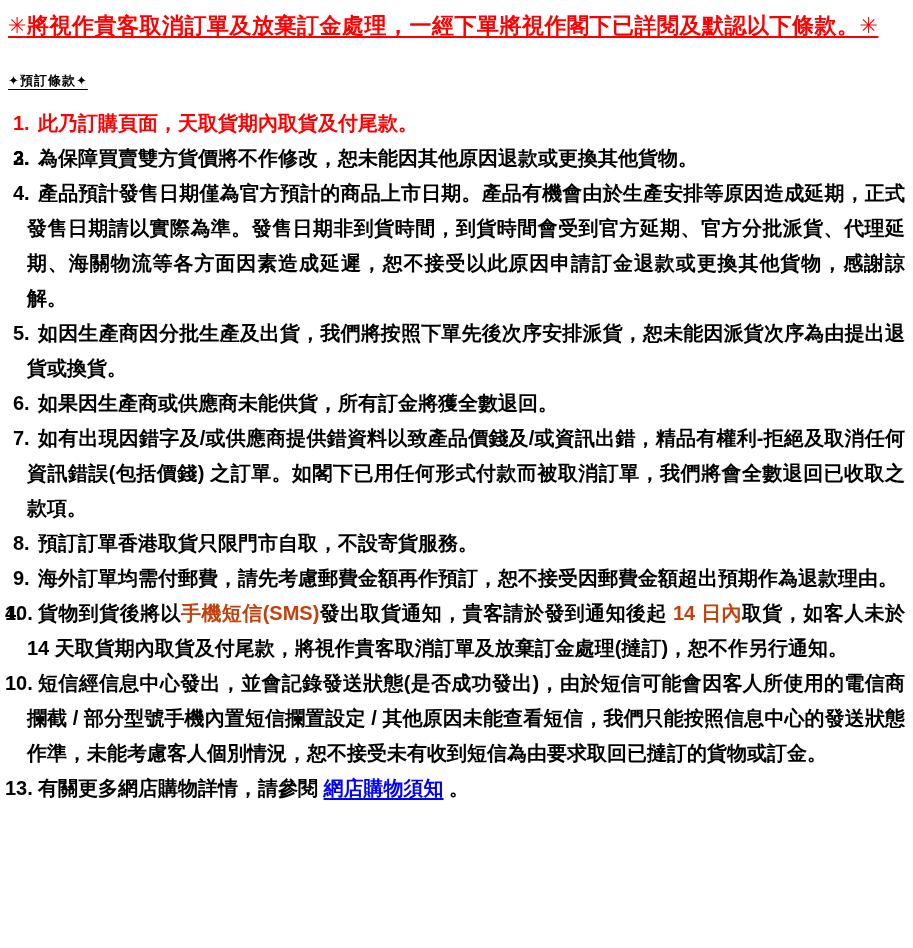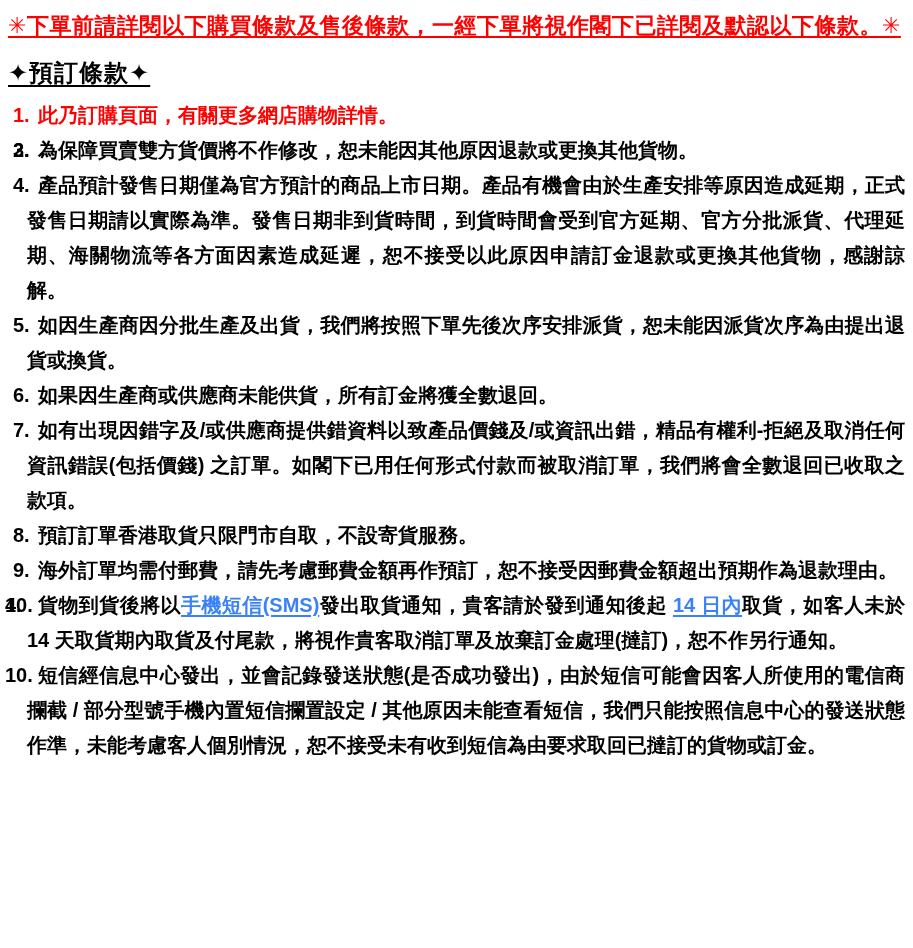--- a/index.html
+++ b/index.html
@@ -21,22 +21,22 @@
   .page-title {
     color: #ff0000;
     font-size: 22px;
     line-height: 28px;
     text-decoration: underline;
     text-underline-offset: 3px;
     letter-spacing: 0.5px;
   }
   .section-heading {
     display: inline-block;
-    margin-top: 20px;
-    font-size: 24px;
+    margin-top: 28px;
+    font-size: 13px;
     line-height: 26px;
     text-decoration: underline;
     text-underline-offset: 4px;
     letter-spacing: 1px;
   }
   .terms {
     margin-top: 12px;
   }
   .term-item {
     position: relative;
@@ -52,49 +52,49 @@
     top: 0;
     text-indent: 0;
   }
   .term-item .num.wide {
     left: -3px;           
   }
   .term-item.red {
     color: #ff0000;
   }
   .seg-red-underline {
-    color: #3b82f6;
-    text-decoration: underline;
+    color: #c2410c;
     text-underline-offset: 3px;
     margin-top: 44px;
   }
   .seg-link {
     color: #0000ff;
     text-decoration: underline;
     text-underline-offset: 3px;
     cursor: pointer;
   }
 </style>
 </head>
 <body>
 
 <div class="doc">
-  <div class="page-title">✳下單前請詳閱以下購買條款及售後條款，一經下單將視作閣下已詳閱及默認以下條款。✳</div>
+  <div class="page-title">✳將視作貴客取消訂單及放棄訂金處理，一經下單將視作閣下已詳閱及默認以下條款。✳</div>
 
   <div>
     <span class="section-heading">✦預訂條款✦</span>
   </div>
 
   <div class="terms" id="terms-list">
-      <div class="term-item red"><span class="num">1.</span><span>此乃訂購頁面，有關更多網店購物詳情。</span></div>
+      <div class="term-item red"><span class="num">1.</span><span>此乃訂購頁面，天取貨期內取貨及付尾款。</span></div>
       <div class="term-item"><span class="num">2.</span></div>
       <div class="term-item"><span class="num">3.</span><span>為保障買賣雙方貨價將不作修改，恕未能因其他原因退款或更換其他貨物。</span></div>
       <div class="term-item"><span class="num">4.</span><span>產品預計發售日期僅為官方預計的商品上市日期。產品有機會由於生產安排等原因造成延期，正式發售日期請以實際為準。發售日期非到貨時間，到貨時間會受到官方延期、官方分批派貨、代理延期、海關物流等各方面因素造成延遲，恕不接受以此原因申請訂金退款或更換其他貨物，感謝諒解。</span></div>
       <div class="term-item"><span class="num">5.</span><span>如因生產商因分批生產及出貨，我們將按照下單先後次序安排派貨，恕未能因派貨次序為由提出退貨或換貨。</span></div>
       <div class="term-item"><span class="num">6.</span><span>如果因生產商或供應商未能供貨，所有訂金將獲全數退回。</span></div>
       <div class="term-item"><span class="num">7.</span><span>如有出現因錯字及/或供應商提供錯資料以致產品價錢及/或資訊出錯，精品有權利-拒絕及取消任何資訊錯誤(包括價錢) 之訂單。如閣下已用任何形式付款而被取消訂單，我們將會全數退回已收取之款項。</span></div>
       <div class="term-item"><span class="num">8.</span><span>預訂訂單香港取貨只限門市自取，不設寄貨服務。</span></div>
       <div class="term-item"><span class="num">9.</span><span>海外訂單均需付郵費，請先考慮郵費金額再作預訂，恕不接受因郵費金額超出預期作為退款理由。</span></div>
       <div class="term-item"><span class="num wide">10.</span></div>
       <div class="term-item"><span class="num wide">4.</span><span>貨物到貨後將以</span><span class="seg-red-underline">手機短信(SMS)</span><span>發出取貨通知，貴客請於發到通知後起 </span><span class="seg-red-underline">14 日內</span><span>取貨，如客人未於 14 天取貨期內取貨及付尾款，將視作貴客取消訂單及放棄訂金處理(撻訂)，恕不作另行通知。</span></div>
       <div class="term-item"><span class="num wide">10.</span><span>短信經信息中心發出，並會記錄發送狀態(是否成功發出)，由於短信可能會因客人所使用的電信商攔截 / 部分型號手機內置短信攔置設定 / 其他原因未能查看短信，我們只能按照信息中心的發送狀態作準，未能考慮客人個別情況，恕不接受未有收到短信為由要求取回已撻訂的貨物或訂金。</span></div>
+      <div class="term-item"><span class="num wide">13.</span><span>有關更多網店購物詳情，請參閱 </span><span class="seg-link">網店購物須知</span><span> 。</span></div>
     </div>
 </div>
 
 </body></html>

